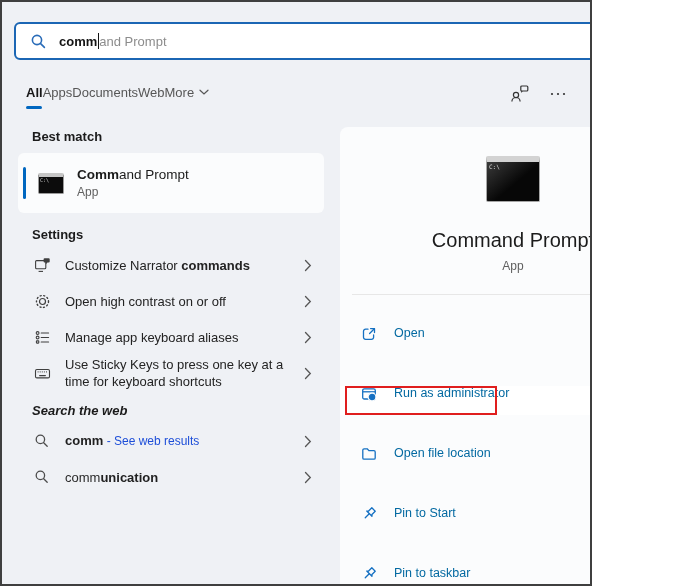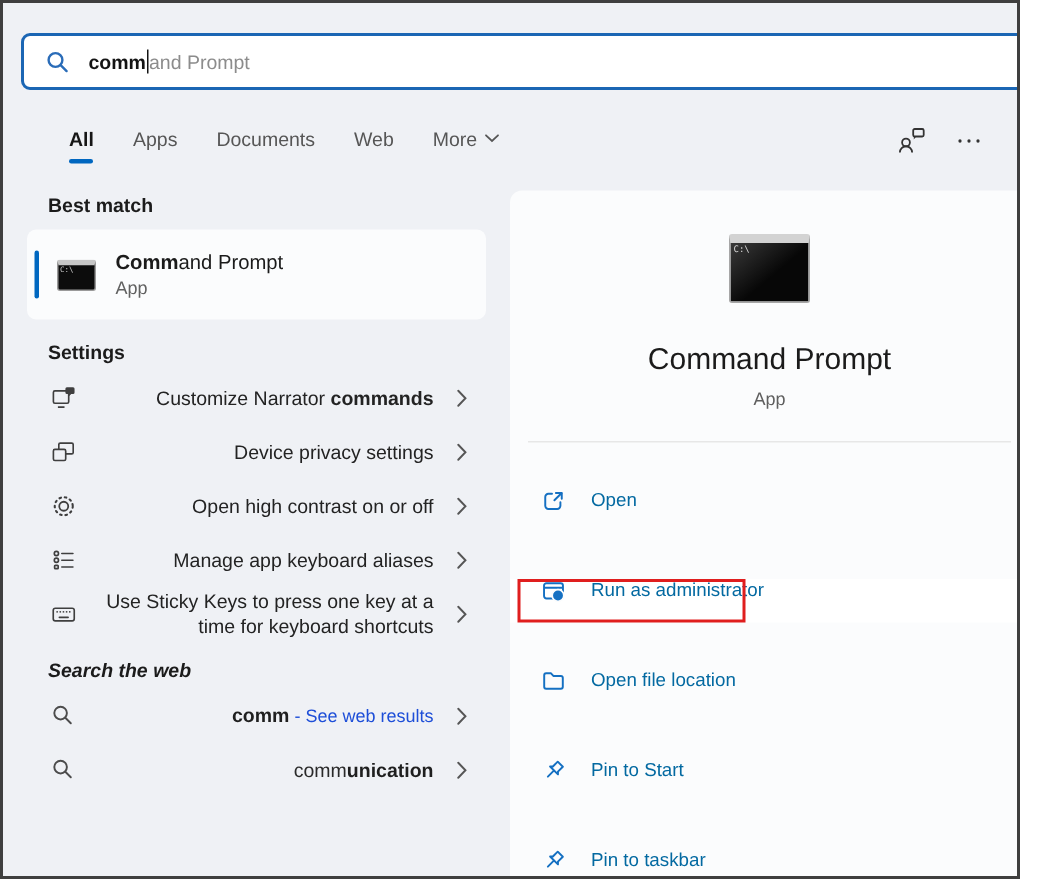--- a/index.html
+++ b/index.html
@@ -1,33 +1,33 @@
 <!DOCTYPE html>
 <html><head>
 <meta charset="utf-8">
 <style>
   html,body{margin:0;padding:0;background:#fff;}
   .screen{
-    position:relative;width:680px;height:586px;box-sizing:border-box;
+    position:relative;width:592px;height:586px;box-sizing:border-box;
     background:#eff1f5;border:2px solid #3f3f3f;overflow:hidden;
     font-family:"Liberation Sans",sans-serif;color:#1c1c1c;
   }
   
   .searchbar{
     position:absolute;left:12px;top:20px;width:672px;height:38px;box-sizing:border-box;
     background:#fff;border:2px solid #1b66b4;border-radius:6px;
     display:flex;align-items:center;padding-left:14px;
   }
   .searchbar .s-icon{display:flex;margin-right:12px;}
   .search-text{font-size:13px;display:flex;align-items:center;}
   .typed{color:#141414;font-weight:700;}
   .caret{width:1px;height:16px;background:#141414;margin-left:1px;}
   .suggestion{color:#8c8c8c;}
   
-  .tabs{position:absolute;left:44px;top:83px;display:flex;gap:26px;font-size:13px;color:#565656;align-items:flex-end;}
+  .tabs{position:absolute;left:24px;top:83px;display:flex;font-size:13px;color:#565656;align-items:flex-end;}
   .tab{position:relative;cursor:default;display:flex;align-items:center;gap:5px;}
   .tab.active{color:#161616;font-weight:700;}
   .tab.active .tab-underline{
     position:absolute;left:0;bottom:-9px;width:16px;height:3px;border-radius:2px;background:#0067c0;
   }
   .topbar-right{position:absolute;right:24px;top:82px;display:flex;gap:20px;align-items:center;}
   
   .left{position:absolute;left:16px;top:127px;width:306px;}
   .section-label{font-size:13px;font-weight:700;color:#1b1b1b;padding-left:14px;}
   .best-card{
@@ -37,21 +37,21 @@
   .accent-bar{position:absolute;left:5px;top:14px;width:3px;height:32px;border-radius:2px;background:#0067c0;}
   .cmd-sm{
     width:26px;height:21px;box-sizing:border-box;margin-left:20px;position:relative;
     background:#0c0c0c;border:1px solid #9a9a9a;border-top:4px solid #c6c6c6;border-radius:2px;flex:none;
   }
   .cmd-sm span{position:absolute;top:0;left:1px;color:#c9c9c9;font-family:"DejaVu Sans Mono",monospace;font-size:5px;line-height:6px;}
   .bm-text{margin-left:13px;}
   .bm-title{font-size:13.5px;color:#1b1b1b;}
   .bm-title .match{font-weight:700;}
   .bm-sub{font-size:12px;color:#616161;margin-top:3px;}
-  .rows{margin-top:5px;text-align:right;}
+  .rows{margin-top:5px;}
   .row{display:flex;align-items:center;min-height:36px;padding:0 6px 0 14px;}
   .row .l-icon{width:20px;display:flex;justify-content:center;flex:none;}
   .row .r-label{margin-left:13px;flex:1;font-size:13px;color:#232323;line-height:17px;max-width:224px;}
   .r-label .match{font-weight:700;}
   .row .chev{margin-left:auto;display:flex;flex:none;padding-right:6px;}
   .gap-settings{margin-top:14px;}
   .gap-web{margin-top:12px;font-style:italic;}
   .web-lead{font-weight:700;color:#1f1f1f;}
   .web-reg{font-weight:400;color:#2a2a2a;}
   .web-bold{font-weight:700;color:#1f1f1f;}
@@ -177,36 +177,20 @@
             </svg>
         </span>
         <span class="r-label"><span>Customize Narrator </span><span class="match">commands</span></span>
         <span class="chev">
             <svg width="8" height="13" viewBox="0 0 8 13">
               <path d="M1.5 1.5 L6.3 6.5 L1.5 11.5" fill="none" stroke="#565656" stroke-width="1.3" stroke-linecap="round"></path>
             </svg>
           </span>
       </div>
 
-      <div class="row">
-        <span class="l-icon">
-          <svg width="17" height="17" viewBox="0 0 17 17">
-              <g fill="none" stroke="#3f3f3f" stroke-width="1.1">
-                <rect x="5.2" y="2.4" width="9.6" height="7.2" rx="1"></rect>
-                <rect x="1.6" y="6.6" width="8.2" height="7.4" rx="1" fill="#eff1f5"></rect>
-              </g>
-            </svg>
-        </span>
-        <span class="r-label"><span>Device privacy settings</span></span>
-        <span class="chev">
-            <svg width="8" height="13" viewBox="0 0 8 13">
-              <path d="M1.5 1.5 L6.3 6.5 L1.5 11.5" fill="none" stroke="#565656" stroke-width="1.3" stroke-linecap="round"></path>
-            </svg>
-          </span>
-      </div>
 
       <div class="row">
         <span class="l-icon">
           <svg width="17" height="17" viewBox="0 0 17 17">
               <g fill="none" stroke="#3f3f3f">
                 <circle cx="8.5" cy="8.5" r="3" stroke-width="1.2"></circle>
                 <circle cx="8.5" cy="8.5" r="6" stroke-width="1.4" stroke-dasharray="1 2.6" stroke-linecap="round"></circle>
               </g>
             </svg>
         </span>

